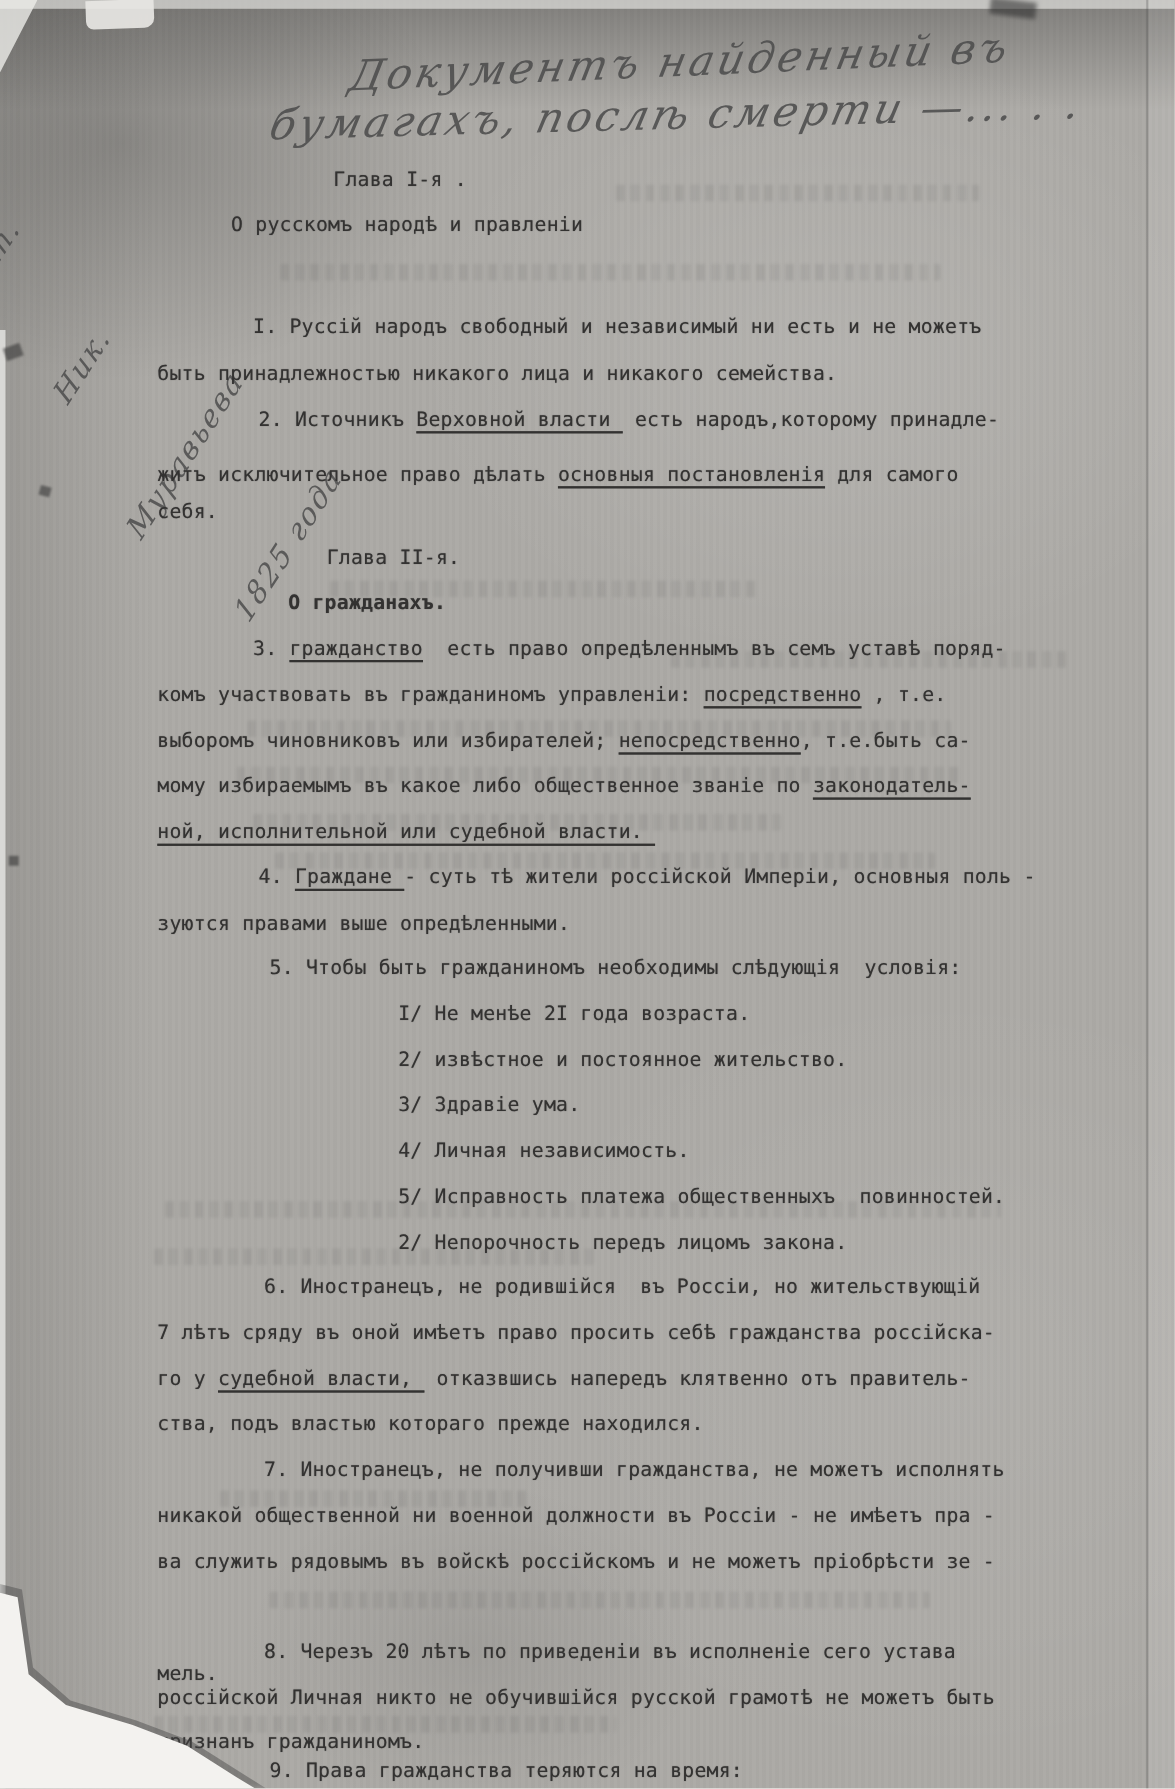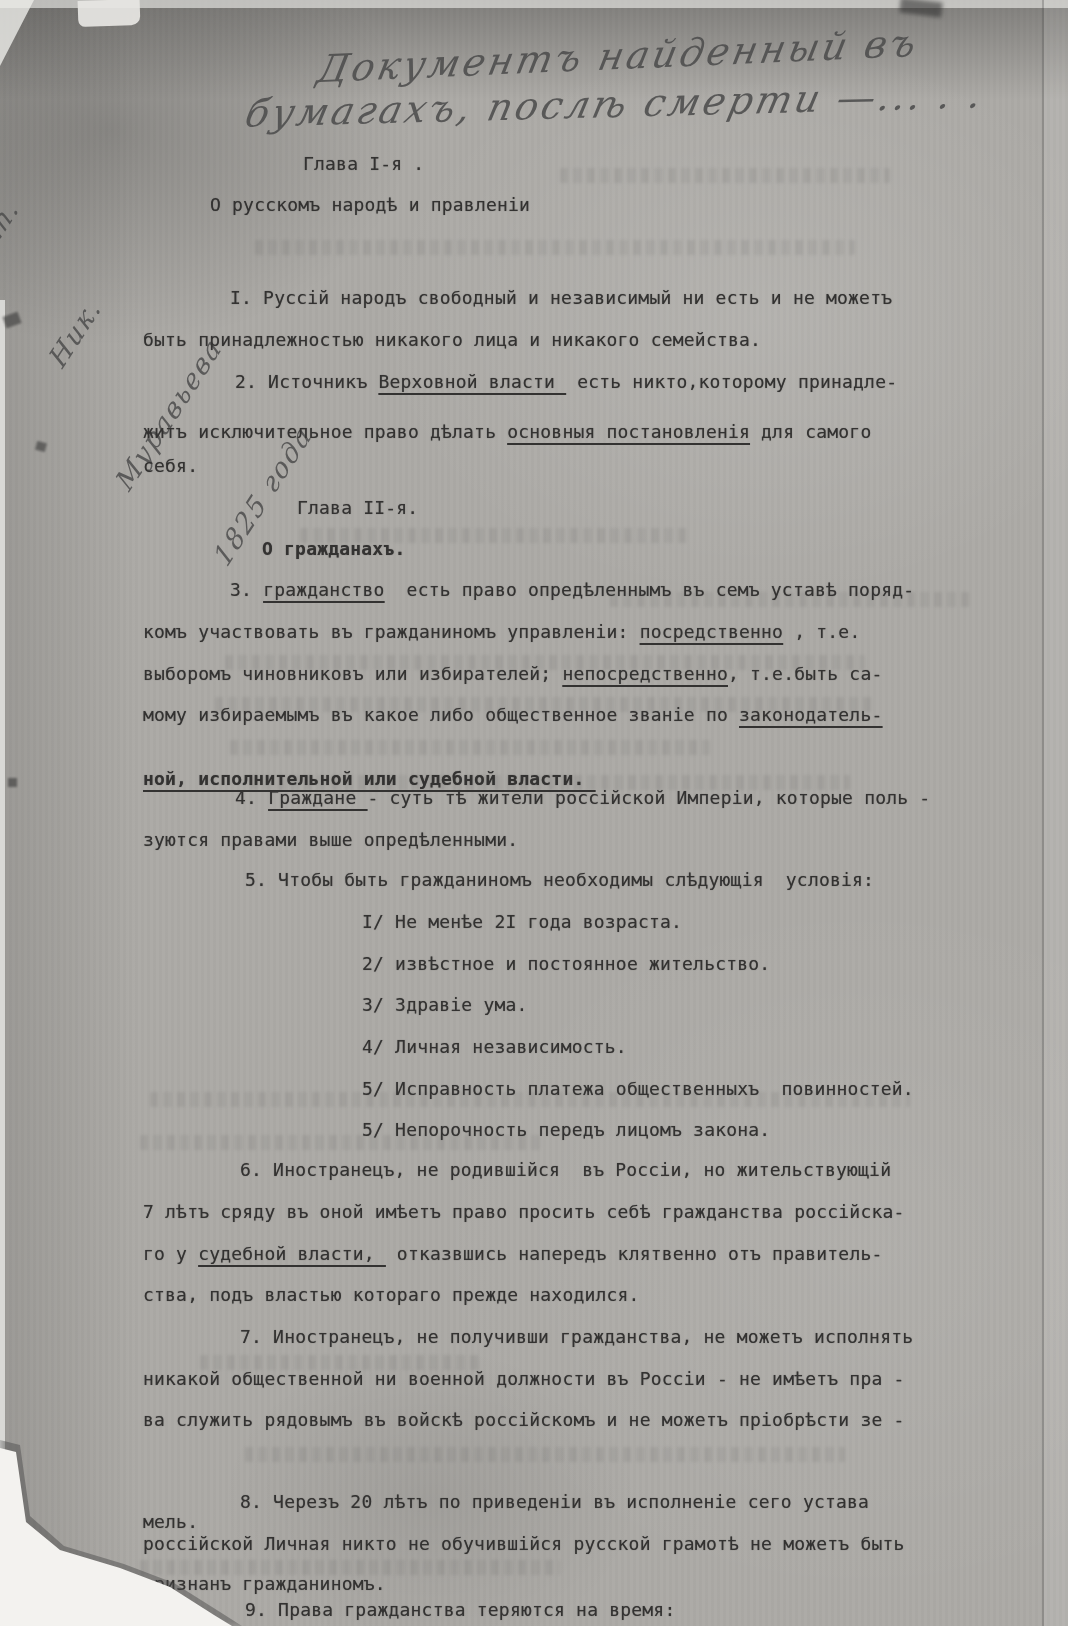--- a/index.html
+++ b/index.html
@@ -95,39 +95,39 @@
     <div>Ник.</div>
     <div>Муравьева</div>
     <div>1825 года</div>
   </div>
 
   <div id="typed-lines">
       <div class="tline" style="left: 303px; top: 152px;"><span>Глава I-я .</span></div>
       <div class="tline" style="left: 210px; top: 193px;"><span>О русскомъ народѣ и правленіи</span></div>
       <div class="tline" style="left: 230px; top: 286px;"><span>I. Руссій народъ свободный и независимый ни есть и не можетъ</span></div>
       <div class="tline" style="left: 143px; top: 328px;"><span>быть принадлежностью никакого лица и никакого семейства.</span></div>
-      <div class="tline" style="left: 235px; top: 370px;"><span>2. Источникъ </span><span class="u">Верховной власти </span><span> есть никто,которому принадле-</span></div>
+      <div class="tline" style="left: 235px; top: 370px;"><span>2. Источникъ </span><span class="u">Верховной власти </span><span> есть народъ,которому принадле-</span></div>
       <div class="tline" style="left: 143px; top: 420px;"><span>житъ исключительное право дѣлать </span><span class="u">основныя постановленія</span><span> для самого</span></div>
       <div class="tline" style="left: 143px; top: 454px;"><span>себя.</span></div>
       <div class="tline" style="left: 297px; top: 496px;"><span>Глава II-я.</span></div>
       <div class="tline" style="left: 262px; top: 537px; font-weight: bold;"><span>О гражданахъ.</span></div>
       <div class="tline" style="left: 230px; top: 578px;"><span>3. </span><span class="u">гражданство</span><span>  есть право опредѣленнымъ въ семъ уставѣ поряд-</span></div>
       <div class="tline" style="left: 143px; top: 620px;"><span>комъ участвовать въ гражданиномъ управленіи: </span><span class="u">посредственно</span><span> , т.е.</span></div>
       <div class="tline" style="left: 143px; top: 662px;"><span>выборомъ чиновниковъ или избирателей; </span><span class="u">непосредственно</span><span>, т.е.быть са-</span></div>
       <div class="tline" style="left: 143px; top: 703px;"><span>мому избираемымъ въ какое либо общественное званіе по </span><span class="u">законодатель-</span></div>
-      <div class="tline" style="left: 143px; top: 767px; font-weight: bold;"><span class="u">ной, исполнительной или судебной власти. </span></div>
-      <div class="tline" style="left: 235px; top: 786px;"><span>4. </span><span class="u">Граждане </span><span>- суть тѣ жители россійской Имперіи, которые поль -</span></div>
+      <div class="tline" style="left: 143px; top: 745px;"><span class="u">ной, исполнительной или судебной власти. </span></div>
+      <div class="tline" style="left: 235px; top: 786px;"><span>4. </span><span class="u">Граждане </span><span>- суть тѣ жители россійской Имперіи, основныя поль -</span></div>
       <div class="tline" style="left: 143px; top: 828px;"><span>зуются правами выше опредѣленными.</span></div>
       <div class="tline" style="left: 245px; top: 868px;"><span>5. Чтобы быть гражданиномъ необходимы слѣдующія  условія:</span></div>
       <div class="tline" style="left: 362px; top: 910px;"><span>I/ Не менѣе 2I года возраста.</span></div>
       <div class="tline" style="left: 362px; top: 952px;"><span>2/ извѣстное и постоянное жительство.</span></div>
       <div class="tline" style="left: 362px; top: 993px;"><span>3/ Здравіе ума.</span></div>
       <div class="tline" style="left: 362px; top: 1035px;"><span>4/ Личная независимость.</span></div>
       <div class="tline" style="left: 362px; top: 1077px;"><span>5/ Исправность платежа общественныхъ  повинностей.</span></div>
-      <div class="tline" style="left: 362px; top: 1118px;"><span>5/ Непорочность передъ лицомъ закона.</span></div>
+      <div class="tline" style="left: 362px; top: 1118px;"><span>2/ Непорочность передъ лицомъ закона.</span></div>
       <div class="tline" style="left: 240px; top: 1158px;"><span>6. Иностранецъ, не родившійся  въ Россіи, но жительствующій</span></div>
       <div class="tline" style="left: 143px; top: 1200px;"><span>7 лѣтъ сряду въ оной имѣетъ право просить себѣ гражданства россійска-</span></div>
       <div class="tline" style="left: 143px; top: 1242px;"><span>го у </span><span class="u">судебной власти, </span><span> отказвшись напередъ клятвенно отъ правитель-</span></div>
       <div class="tline" style="left: 143px; top: 1283px;"><span>ства, подъ властью котораго прежде находился.</span></div>
       <div class="tline" style="left: 240px; top: 1325px;"><span>7. Иностранецъ, не получивши гражданства, не можетъ исполнять</span></div>
       <div class="tline" style="left: 143px; top: 1367px;"><span>никакой общественной ни военной должности въ Россіи - не имѣетъ пра -</span></div>
       <div class="tline" style="left: 143px; top: 1408px;"><span>ва служить рядовымъ въ войскѣ россійскомъ и не можетъ пріобрѣсти зе -</span></div>
       <div class="tline" style="left: 143px; top: 1510px;"><span>мель.</span></div>
       <div class="tline" style="left: 240px; top: 1490px;"><span>8. Черезъ 20 лѣтъ по приведеніи въ исполненіе сего устава</span></div>
       <div class="tline" style="left: 143px; top: 1532px;"><span>россійской Личная никто не обучившійся русской грамотѣ не можетъ быть</span></div>

